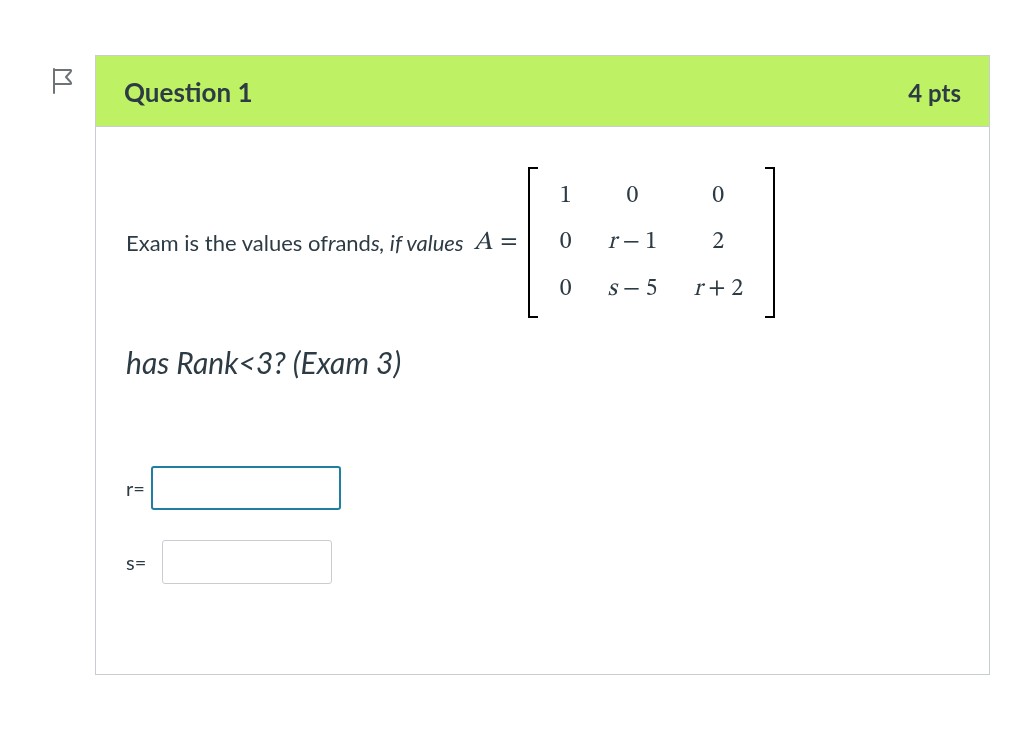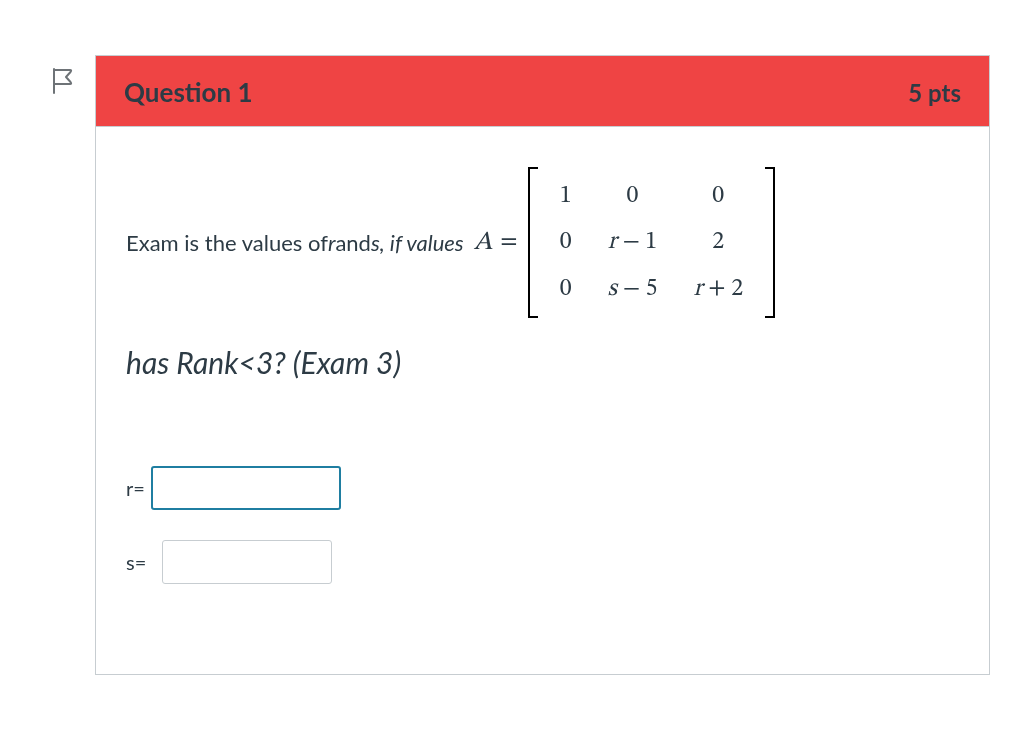--- a/index.html
+++ b/index.html
@@ -21,21 +21,21 @@
     border: 1px solid #c7cdd1;
   }
   .flag-icon {
     position: absolute;
     left: 50px;
     top: 67px;
     width: 24px;
     height: 28px;
   }
   .header {
-    background: #ef4444;
+    background: #bef264;
     border-bottom: 1px solid #c7cdd1;
     padding: 20px 28px 18px 28px;
     display: flex;
     justify-content: space-between;
     align-items: baseline;
     text-align: right;
   }
   .qtitle {
     font-weight: 700;
     font-size: 26px;
@@ -129,21 +129,21 @@
 <div class="flag-icon">
   <svg viewBox="0 0 24 28" width="24" height="28">
     <path d="M4 2 L4 26" stroke="#6e7377" stroke-width="2" fill="none" stroke-linecap="round"></path>
     <path d="M4 3 L20 3 Q22 3 20.5 5 L16 10 L20.5 15 Q22 17 20 17 L4 17" stroke="#6e7377" stroke-width="2" fill="none" stroke-linejoin="round"></path>
   </svg>
 </div>
 
 <div class="container">
   <div class="header">
     <span class="qtitle">Question 1</span>
-    <span class="pts">5 pts</span>
+    <span class="pts">4 pts</span>
   </div>
   <div class="body">
 
     <div class="prompt-row">
       <span>Exam is the values of </span>
       <span class="prompt-italic">r</span>
       <span> and </span>
       <span class="prompt-italic">s</span>
       <span class="prompt-italic">, if values </span>
       <span class="matrix-wrap">

